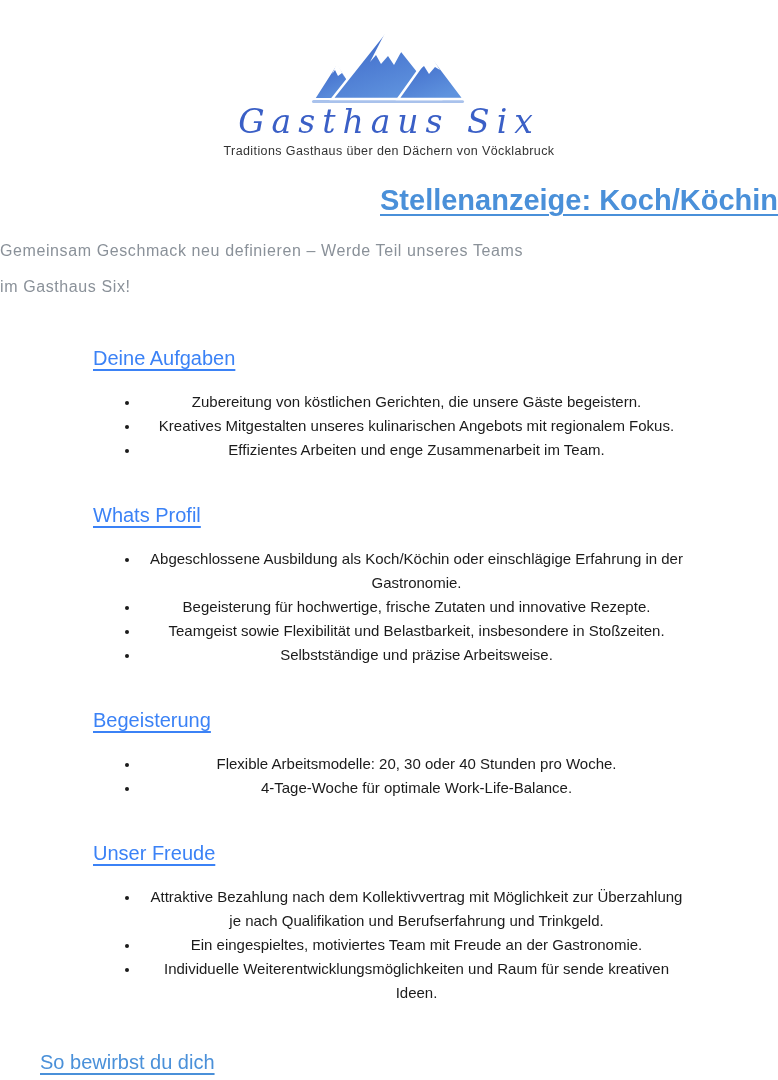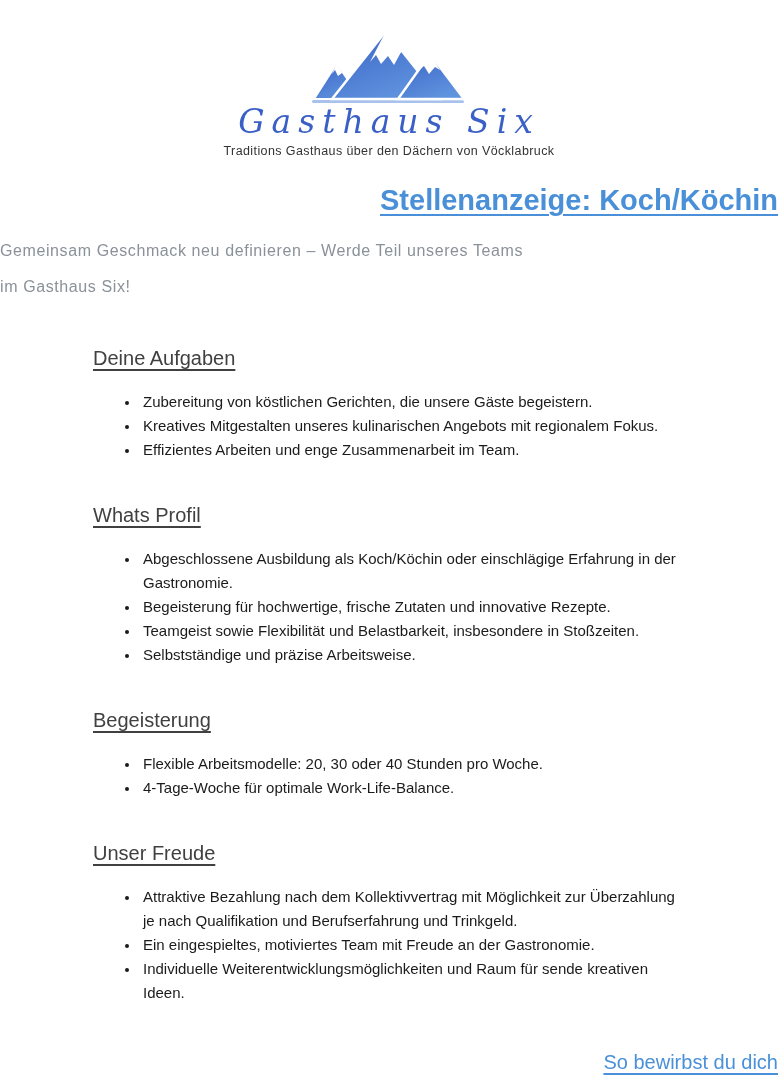--- a/index.html
+++ b/index.html
@@ -53,47 +53,49 @@
     font-size: 16px;
     letter-spacing: 0.6px;
     color: #8a9199;
     line-height: 36px;
   }
 
   
   .section { padding: 0 88px 0 93px; margin-top: 42px; }
   .section-heading {
     font-size: 20px;
-    color: #404040;
+    color: #3b82f6;
     font-weight: 400;
     text-decoration: underline;
     text-underline-offset: 4px;
   }
   .bullet-list {
     margin-top: 20px;
     padding-left: 47px;
     list-style: disc;
+    text-align: center;
   }
   .bullet-list li {
     font-size: 15px;
     line-height: 24px;
     color: #1b1b1b;
     padding-left: 3px;
   }
   .bullet-list li::marker { color: #1b1b1b; font-size: 13px; }
 
   
   .apply-heading {
-    text-align: right;
+    text-align: left;
     margin-top: 46px;
     font-size: 20px;
     color: #4a90d9;
     font-weight: 400;
     text-decoration: underline;
     text-underline-offset: 4px;
+    padding-left: 40px;
   }
   .apply-paragraph {
     text-align: center;
     margin-top: 20px;
     font-size: 15.5px;
     line-height: 30px;
     color: #1b1b1b;
   }
   .phone-link {
     background: #fdff00;

